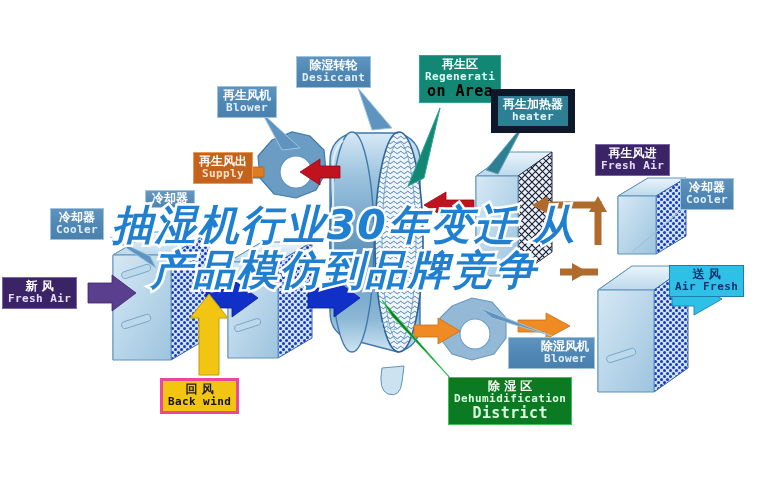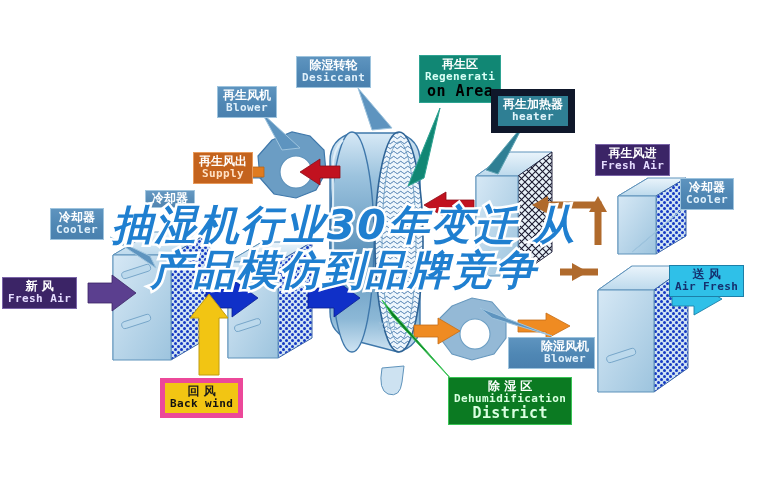--- a/index.html
+++ b/index.html
@@ -82,21 +82,21 @@
   .lb-purple{
     background:#3b2466;
     border:1px solid #7a64a8;
   }
   .lb-purple .cn{color:#ffffff;}
   .lb-purple .en{color:#e5dcff;}
 
   
   .lb-yellow{
     background:#f2c513;
-    border:5px solid #ec4899;
+    border:3px solid #ec4899;
   }
   .lb-yellow .cn{color:#1b1b1b;}
   .lb-yellow .en{color:#121212;}
 
   
   .lb-cyan{
     background:#2fc0e8;
     border:1px solid #1c7fa8;
   }
   .lb-cyan .cn{color:#15306e;}

